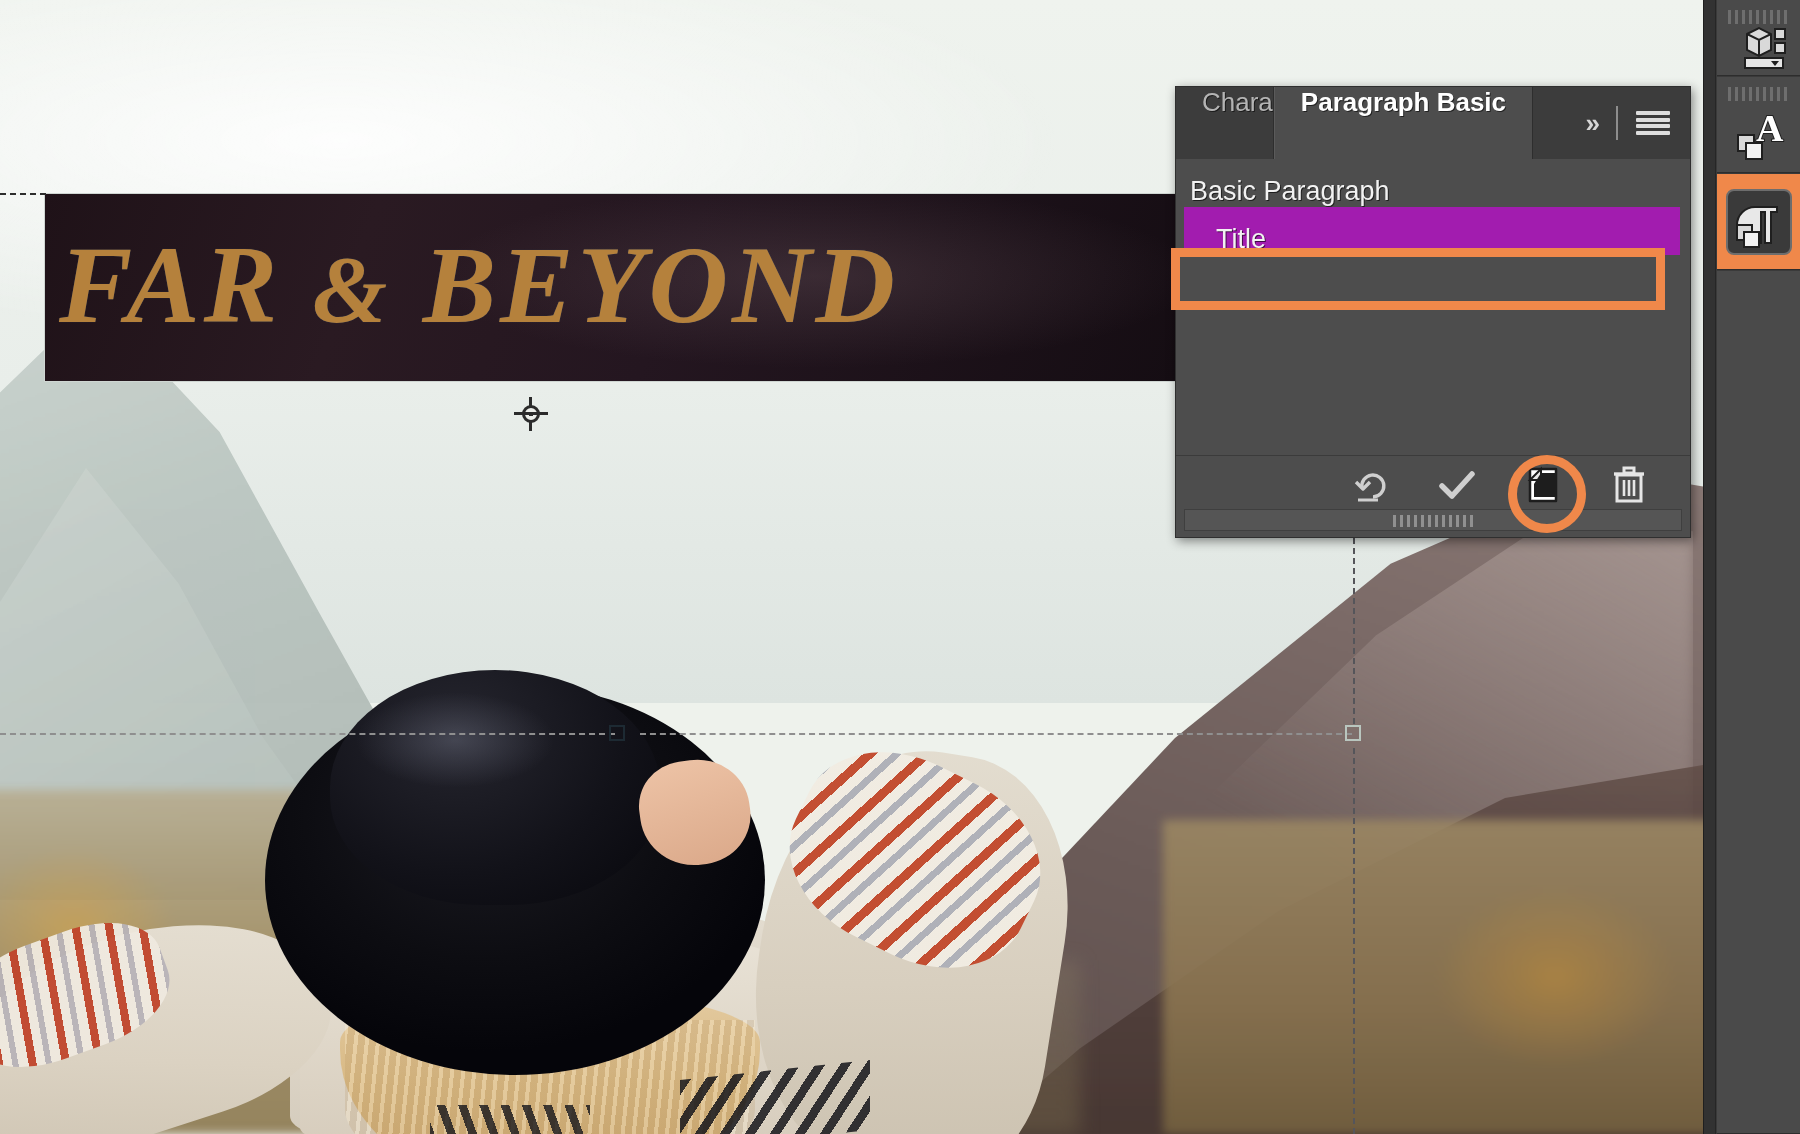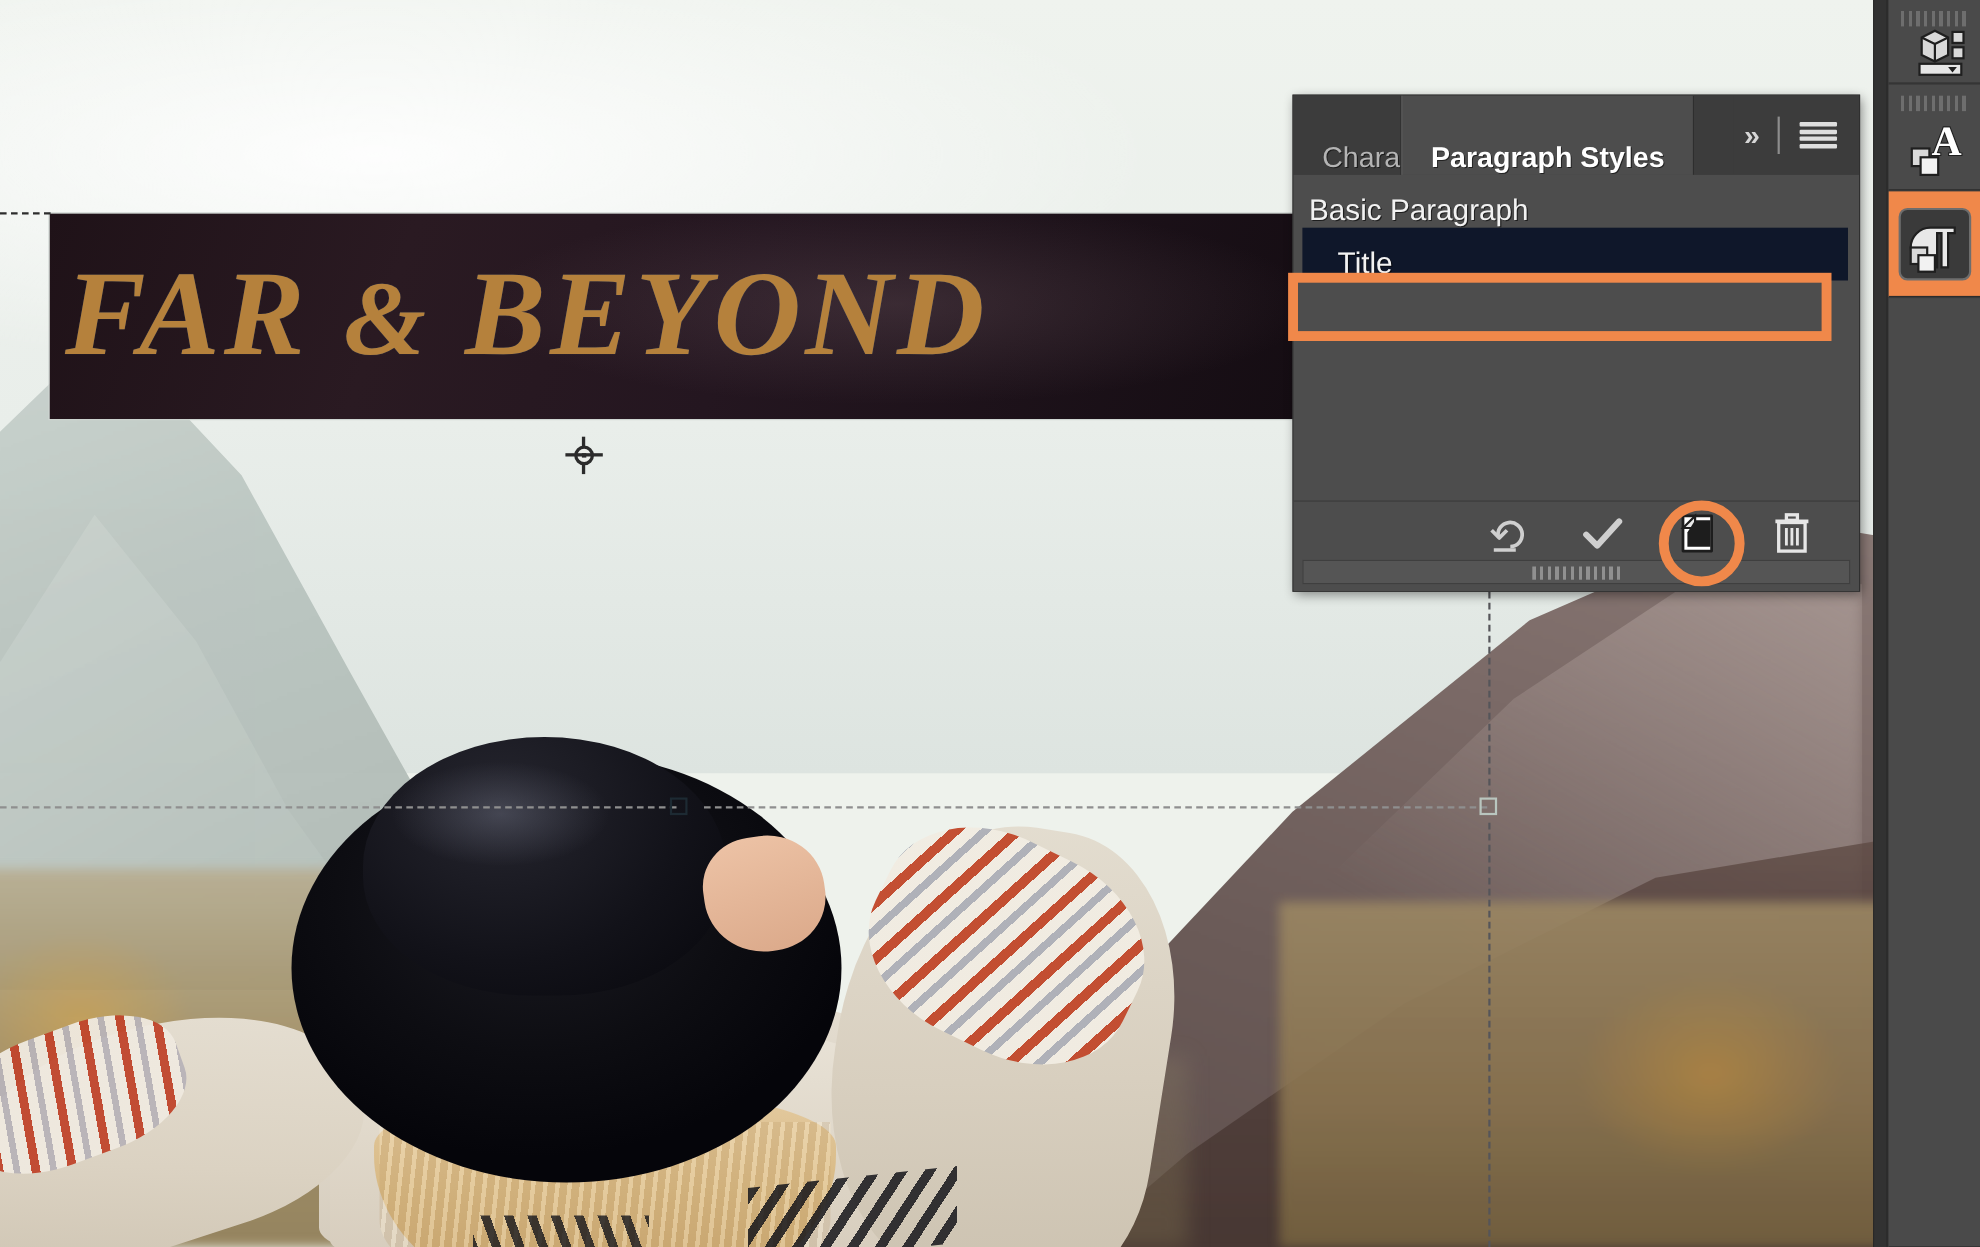--- a/index.html
+++ b/index.html
@@ -145,39 +145,39 @@
   .crosshair .dot { position:absolute; left:15px; top:15px; width:4px; height:4px;
     background:#2b2b2b; }
 
   
   #ps-panel { position:absolute; left:1175px; top:86px; width:516px; height:452px;
     background:#4d4d4d; border:1px solid #2f2f2f;
     box-shadow:0 0 0 1px rgba(255,255,255,.10) inset, 2px 3px 10px rgba(0,0,0,.45); }
 
   #ps-tabbar { position:relative; height:72px; background:#3c3c3c; display:flex;
     align-items:stretch; }
-  .ps-tab { display:flex; align-items:flex-end; padding:0 26px; font-size:26px;
+  .ps-tab { display:flex; align-items:flex-start; padding:0 26px; font-size:26px;
     color:#b4b4b4; background:#3c3c3c; border-right:1px solid #2e2e2e;
     text-shadow:1px 1px 0 rgba(0,0,0,.55); }
   .ps-tab.partial { overflow:hidden; max-width:118px; padding-right:0; }
   .ps-tab.active { background:#4d4d4d; color:#ffffff; font-weight:bold;
     border-left:1px solid #5b5b5b; border-right:1px solid #2e2e2e; }
   .ps-tabfill { flex:1; background:#3c3c3c; }
   .ps-tabtools { display:flex; align-items:center; gap:18px; padding:0 20px 0 10px;
     background:#3c3c3c; }
   .chev { color:#d6d6d6; font-size:26px; font-weight:bold; letter-spacing:-2px; }
   .vbar { width:2px; height:34px; background:#8d8d8d; }
   .burger { width:34px; height:24px; display:flex; flex-direction:column;
     justify-content:space-between; }
   .burger span { display:block; height:4px; background:#dedede; border-radius:1px; }
 
   #ps-list { position:absolute; left:0; top:72px; right:0; bottom:82px; background:#4d4d4d; }
   .ps-item { height:48px; display:flex; align-items:flex-end; padding-left:14px;
     font-size:27px; color:#f2f2f2; text-shadow:1px 1px 0 rgba(0,0,0,.6); }
-  .ps-item.selected { background:#0f172a; margin:0 10px 0 8px;padding-left:32px; }
+  .ps-item.selected { background:#a21caf; margin:0 10px 0 8px;padding-left:32px; }
 
   
   #sel-annot { position:absolute; left:1171px; top:248px; width:494px; height:62px;
     border:9px solid #f0884a; pointer-events:none; z-index:30; }
 
   #ps-footer { position:absolute; left:0; right:0; bottom:0; height:82px;
     background:#4d4d4d; border-top:1px solid #3b3b3b; }
   #ps-icons { position:absolute; left:0; right:0; top:0; height:58px;
     display:flex; align-items:center; justify-content:flex-end; gap:44px;
     padding-right:40px; }
@@ -271,21 +271,21 @@
     <div class="handle lightframe" style="left:1345px; top:725px;"></div>
   </div>
 
   <div id="ps-panel">
 
     <div id="ps-tabbar">
       <div class="ps-tab partial">
         <span>Chara</span>
       </div>
       <div class="ps-tab active">
-        <span>Paragraph Styles</span>
+        <span>Paragraph Basic</span>
       </div>
       <div class="ps-tabfill"></div>
       <div class="ps-tabtools">
         <span class="chev">»</span>
         <span class="vbar"></span>
         <span class="burger">
           <span></span>
             <span></span>
             <span></span>
             <span></span>

